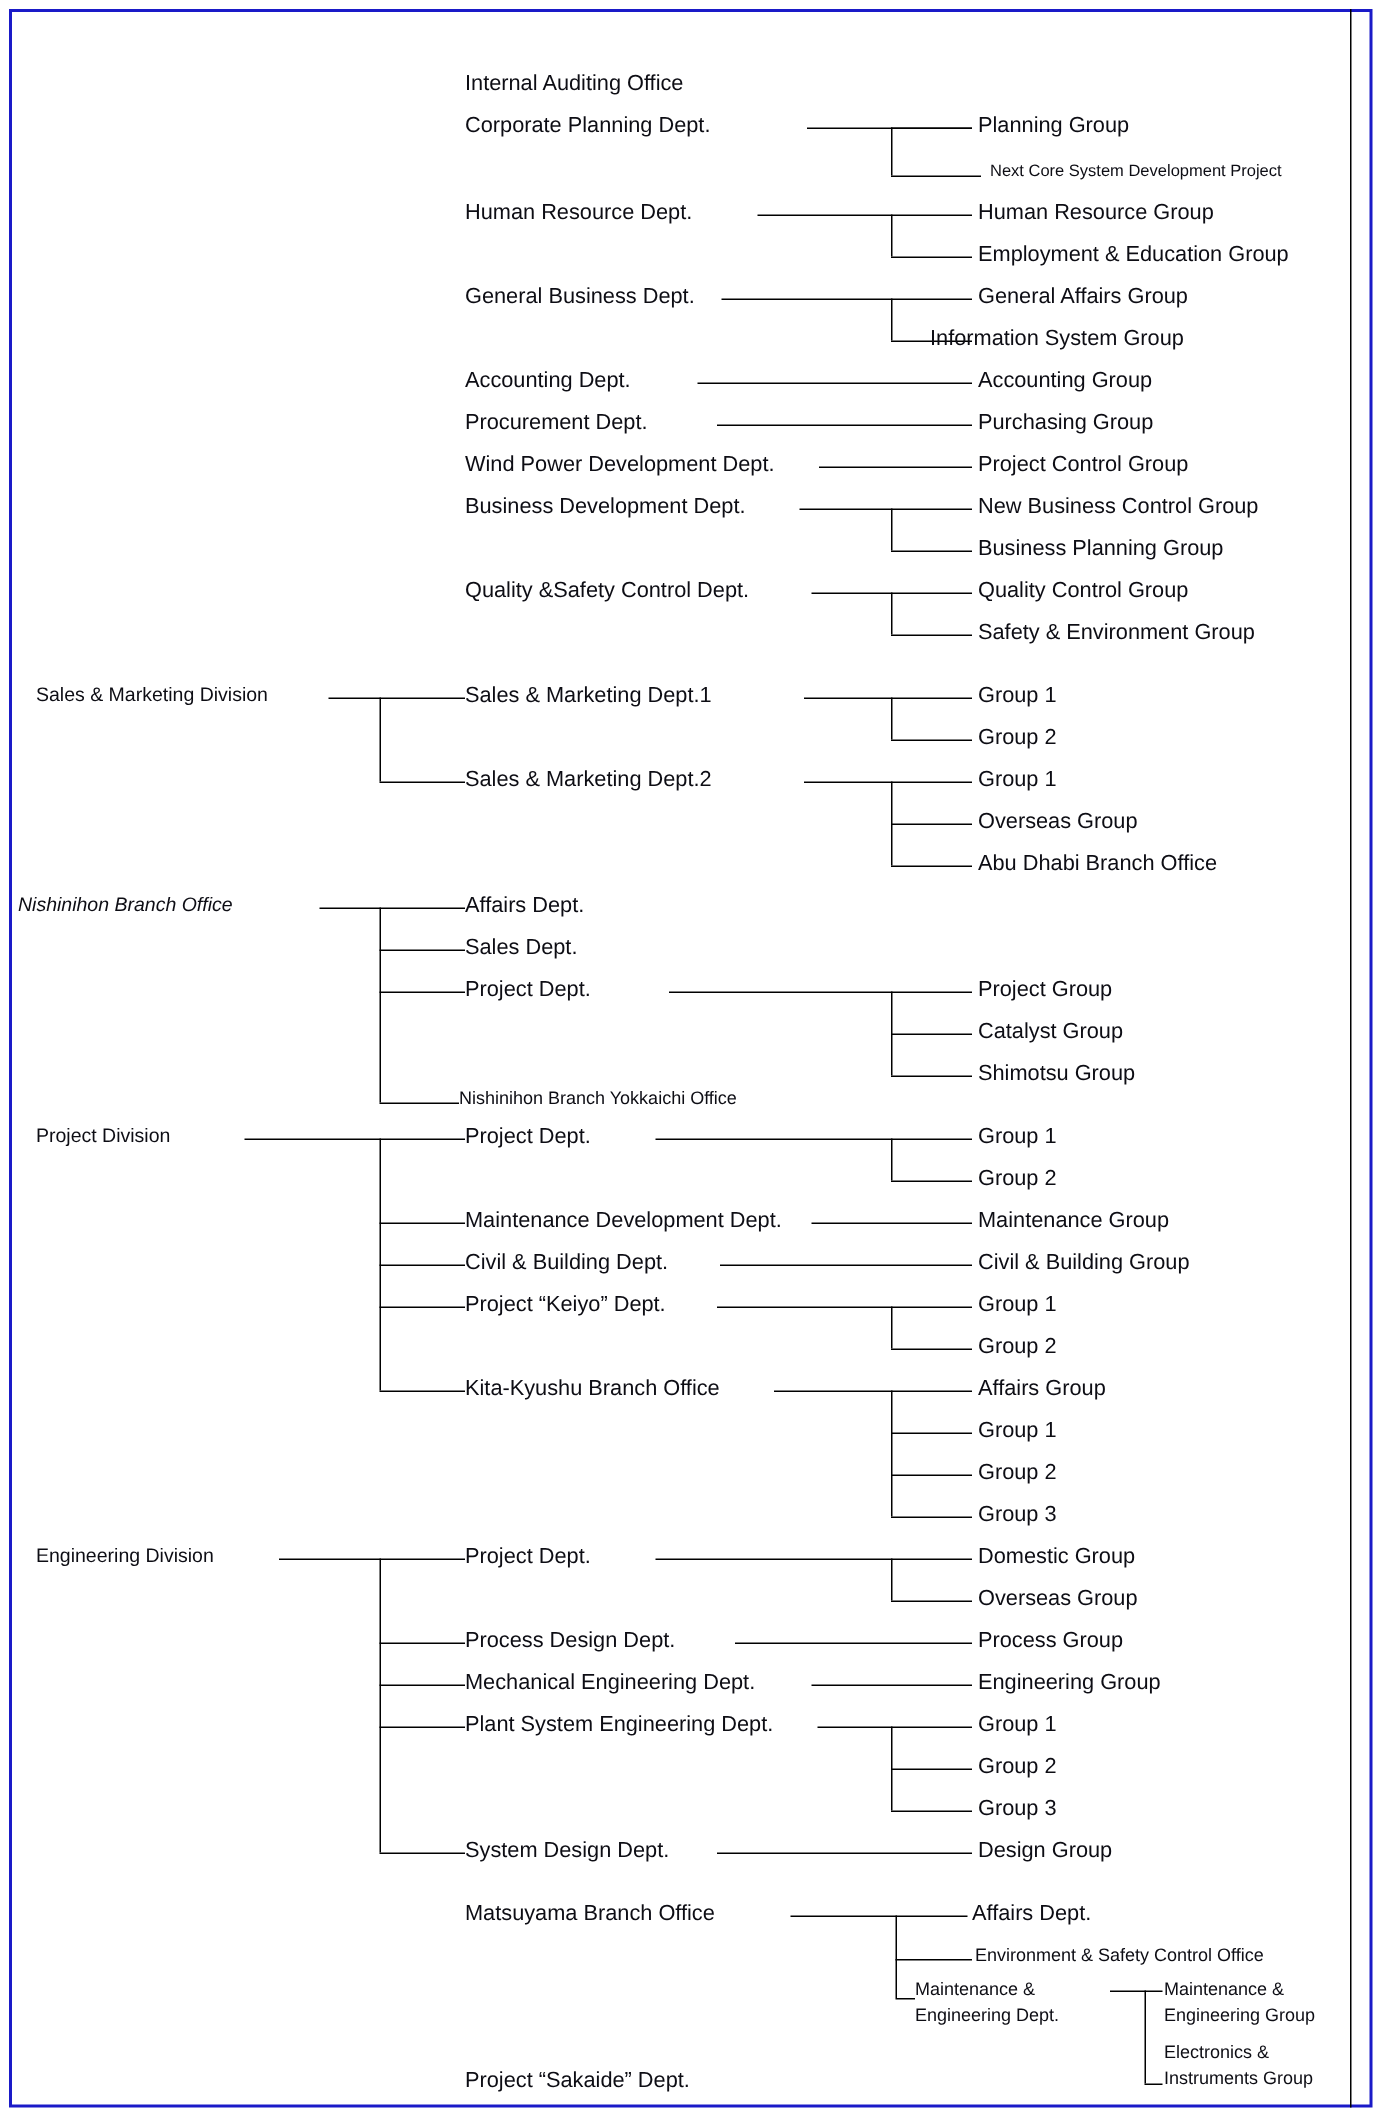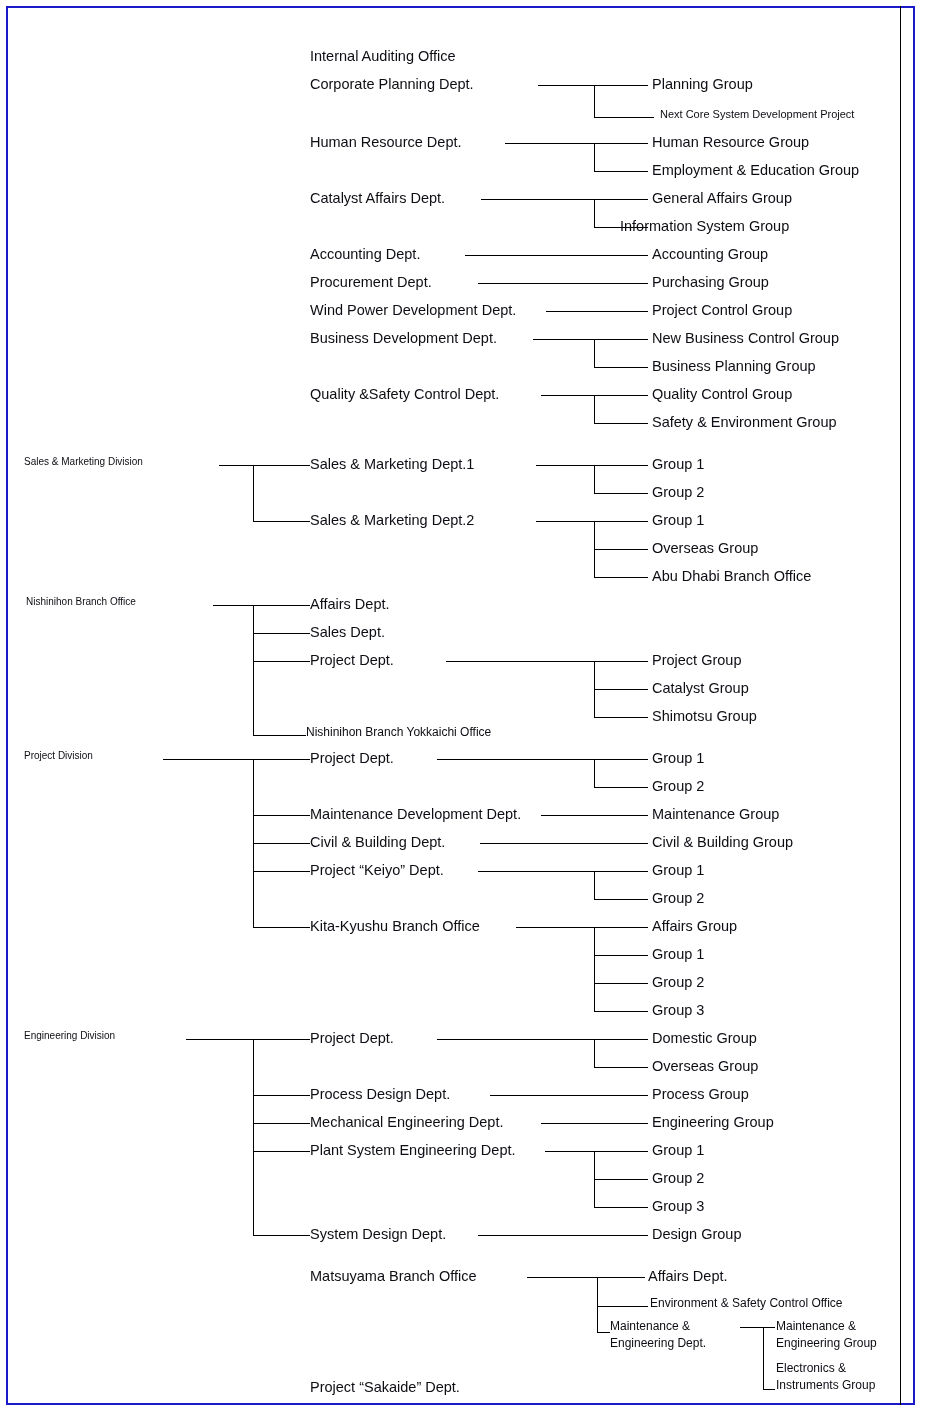--- a/index.html
+++ b/index.html
@@ -71,21 +71,21 @@
 
   
   .node {
     position: absolute;
     color: #0d0d14;
     white-space: nowrap;
     line-height: 1.15;
     z-index: 4;
   }
   .node.size-lg  { font-size: 14.5px; }
-  .node.size-md  { font-size: 10px; }
+  .node.size-md  { font-size: 13px; }
   .node.size-sm  { font-size: 12px; }
   .node.size-xs  { font-size: 11px; }
   .node.two-line { white-space: normal; line-height: 1.45; }
 
   
   .conn {
     position: absolute;
     background: #000000;
     z-index: 2;
   }
@@ -202,21 +202,21 @@
       <div class="conn h" style="left: 763px; top: 1389px; width: 12px;"></div>
     </div>
   <div id="node-layer">
       <div class="node size-lg" style="left: 310px; top: 48px;">Internal Auditing Office</div>
       <div class="node size-lg" style="left: 310px; top: 76px;">Corporate Planning Dept.</div>
       <div class="node size-lg" style="left: 652px; top: 76px;">Planning Group</div>
       <div class="node size-xs" style="left: 660px; top: 108px;">Next Core System Development Project</div>
       <div class="node size-lg" style="left: 310px; top: 134px;">Human Resource Dept.</div>
       <div class="node size-lg" style="left: 652px; top: 134px;">Human Resource Group</div>
       <div class="node size-lg" style="left: 652px; top: 162px;">Employment &amp; Education Group</div>
-      <div class="node size-lg" style="left: 310px; top: 190px;">Catalyst Affairs Dept.</div>
+      <div class="node size-lg" style="left: 310px; top: 190px;">General Business Dept.</div>
       <div class="node size-lg" style="left: 652px; top: 190px;">General Affairs Group</div>
       <div class="node size-lg" style="left: 620px; top: 218px;">Information System Group</div>
       <div class="node size-lg" style="left: 310px; top: 246px;">Accounting Dept.</div>
       <div class="node size-lg" style="left: 652px; top: 246px;">Accounting Group</div>
       <div class="node size-lg" style="left: 310px; top: 274px;">Procurement Dept.</div>
       <div class="node size-lg" style="left: 652px; top: 274px;">Purchasing Group</div>
       <div class="node size-lg" style="left: 310px; top: 302px;">Wind Power Development Dept.</div>
       <div class="node size-lg" style="left: 652px; top: 302px;">Project Control Group</div>
       <div class="node size-lg" style="left: 310px; top: 330px;">Business Development Dept.</div>
       <div class="node size-lg" style="left: 652px; top: 330px;">New Business Control Group</div>
@@ -225,21 +225,21 @@
       <div class="node size-lg" style="left: 652px; top: 386px;">Quality Control Group</div>
       <div class="node size-lg" style="left: 652px; top: 414px;">Safety &amp; Environment Group</div>
       <div class="node size-md" style="left: 24px; top: 456px;">Sales &amp; Marketing Division</div>
       <div class="node size-lg" style="left: 310px; top: 456px;">Sales &amp; Marketing Dept.1</div>
       <div class="node size-lg" style="left: 652px; top: 456px;">Group 1</div>
       <div class="node size-lg" style="left: 652px; top: 484px;">Group 2</div>
       <div class="node size-lg" style="left: 310px; top: 512px;">Sales &amp; Marketing Dept.2</div>
       <div class="node size-lg" style="left: 652px; top: 512px;">Group 1</div>
       <div class="node size-lg" style="left: 652px; top: 540px;">Overseas Group</div>
       <div class="node size-lg" style="left: 652px; top: 568px;">Abu Dhabi Branch Office</div>
-      <div class="node size-md" style="left: 26px; top: 596px;">Nishinihon Branch Office</div>
+      <div class="node size-md" style="left: 12px; top: 596px; font-style: italic;">Nishinihon Branch Office</div>
       <div class="node size-lg" style="left: 310px; top: 596px;">Affairs Dept.</div>
       <div class="node size-lg" style="left: 310px; top: 624px;">Sales Dept.</div>
       <div class="node size-lg" style="left: 310px; top: 652px;">Project Dept.</div>
       <div class="node size-lg" style="left: 652px; top: 652px;">Project Group</div>
       <div class="node size-lg" style="left: 652px; top: 680px;">Catalyst Group</div>
       <div class="node size-lg" style="left: 652px; top: 708px;">Shimotsu Group</div>
       <div class="node size-sm" style="left: 306px; top: 726px;">Nishinihon Branch Yokkaichi Office</div>
       <div class="node size-md" style="left: 24px; top: 750px;">Project Division</div>
       <div class="node size-lg" style="left: 310px; top: 750px;">Project Dept.</div>
       <div class="node size-lg" style="left: 652px; top: 750px;">Group 1</div>

